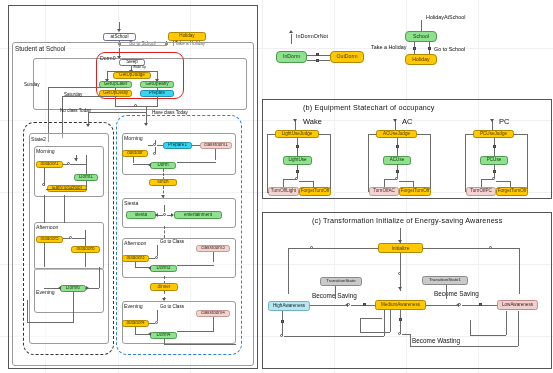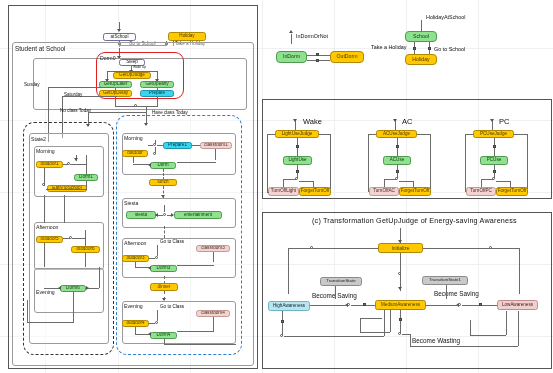--- a/index.html
+++ b/index.html
@@ -274,20 +274,21 @@
   <div class="node n-green" style="left:405px;top:31px;width:32px;height:11px;border-radius:4px;font-size:5.2px;">School</div>
   <div class="node n-yellow" style="left:405px;top:54px;width:32px;height:11px;border-radius:4px;font-size:5.2px;">Holiday</div>
   <div class="edge edge-v" style="left:414px;top:42px;height:12px;"></div>
   <div class="edge edge-v" style="left:429px;top:42px;height:12px;"></div>
   <div class="sqpt" style="left:413px;top:47px;"></div>
   <div class="sqpt" style="left:428px;top:47px;"></div>
   <div class="elbl-md" style="left:371px;top:44px;">Take a Holiday</div>
   <div class="elbl-md" style="left:434px;top:46px;">Go to School</div>
 
   <div class="panel" style="left:262px;top:99px;width:288px;height:98px;"></div>
+  <div class="panel-title" style="left:303px;top:103px;">(b) Equipment Statechart of occupancy</div>
 
   <div class="sectlbl" style="left:303px;top:117px;">Wake</div>
   <div class="edge edge-v" style="left:295px;top:120px;height:10px;"></div>
   <div class="arw" style="left:293px;top:119px;"></div>
   <div class="node n-yellow" style="left:275px;top:130px;width:44px;height:8px;">LightUseJudge</div>
   <div class="node n-green" style="left:283px;top:156px;width:29px;height:9px;">LightUse</div>
   <div class="node n-pink" style="left:268px;top:187px;width:31px;height:9px;">TurnOffLight</div>
   <div class="node n-yellow" style="left:299px;top:187px;width:32px;height:9px;">ForgetTurnOff</div>
   <div class="edge edge-v" style="left:297px;top:138px;height:18px;"></div>
   <div class="sqpt" style="left:296px;top:145px;"></div>
@@ -340,21 +341,21 @@
   <div class="edge edge-v" style="left:481px;top:179px;height:8px;"></div>
   <div class="edge edge-h" style="left:481px;top:179px;width:13px;"></div>
   <div class="edge edge-h" style="left:496px;top:181px;width:14px;"></div>
   <div class="edge edge-v" style="left:510px;top:181px;height:6px;"></div>
   <div class="edge edge-v" style="left:465px;top:134px;height:58px;"></div>
   <div class="edge edge-h" style="left:465px;top:134px;width:8px;"></div>
   <div class="edge edge-v" style="left:527px;top:134px;height:55px;"></div>
   <div class="edge edge-h" style="left:514px;top:134px;width:13px;"></div>
 
   <div class="panel" style="left:262px;top:212px;width:288px;height:155px;"></div>
-  <div class="panel-title" style="left:312px;top:216px;">(c) Transformation GetUpJudge of Energy-saving Awareness</div>
+  <div class="panel-title" style="left:312px;top:216px;">(c) Transformation Initialize of Energy-saving Awareness</div>
 
   <div class="edge edge-v" style="left:400px;top:228px;height:16px;"></div>
   <div class="arw" style="left:398px;top:240px;"></div>
   <div class="node n-yellow" style="left:378px;top:243px;width:45px;height:10px;font-size:5px;">Initialize</div>
 
   <div class="edge edge-h" style="left:288px;top:248px;width:90px;"></div>
   <div class="jpt" style="left:310px;top:246px;"></div>
   <div class="edge edge-v" style="left:288px;top:248px;height:46px;"></div>
   <div class="edge edge-h" style="left:423px;top:248px;width:96px;"></div>
   <div class="jpt" style="left:489px;top:246px;"></div>

